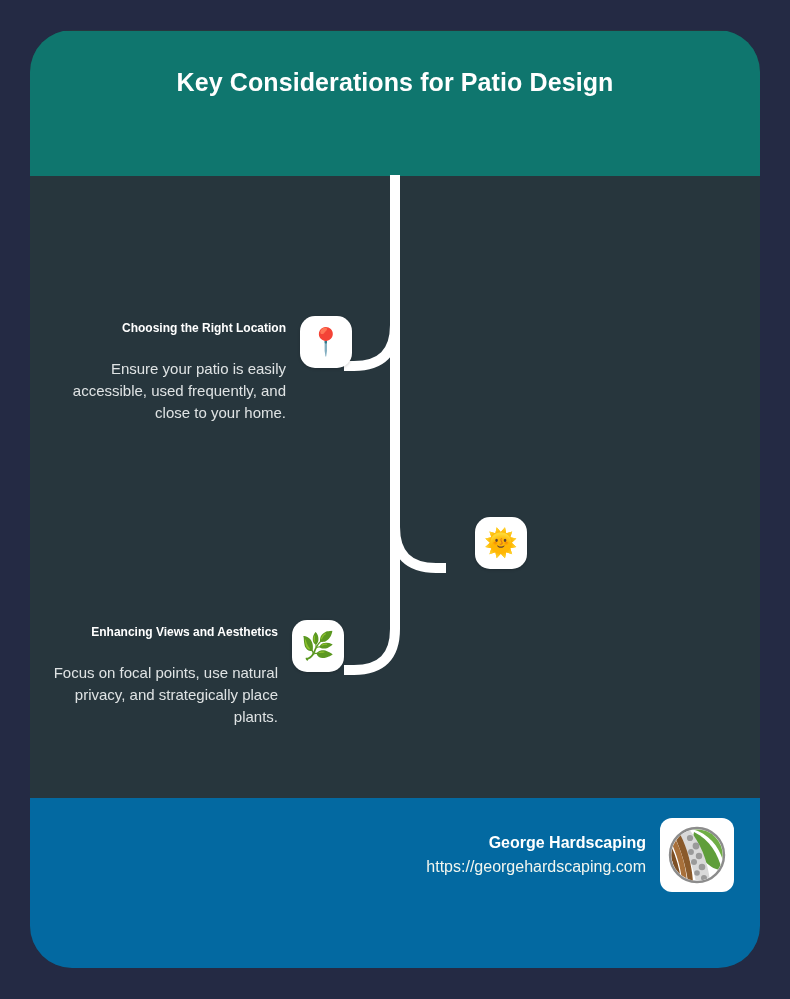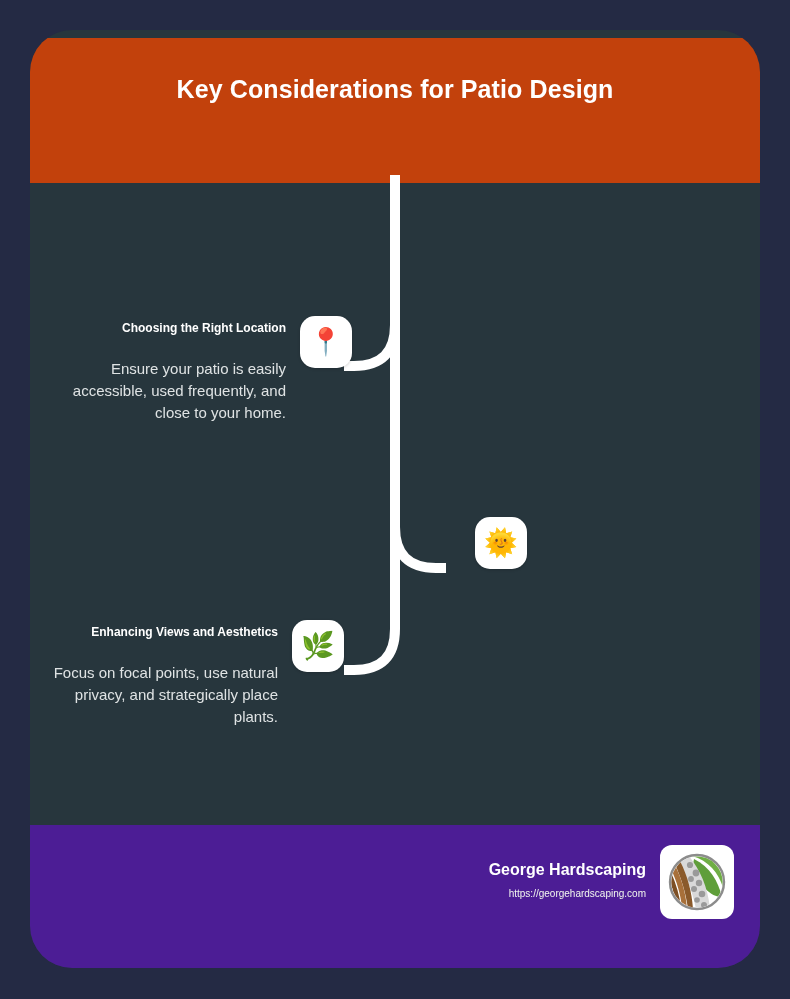--- a/index.html
+++ b/index.html
@@ -23,24 +23,24 @@
     height: 938px;
     border-radius: 42px;
     background: #27363d;
     overflow: hidden;
   }
 
   
   .header {
     position: absolute;
     left: 0;
-    top: 8px;
+    top: 1px;
     width: 100%;
     height: 145px;
-    background: #c2410c;
+    background: #0f766e;
     box-sizing: border-box;
     padding: 30px 100px 0 100px;
     text-align: center;
   }
   .header-title {
     color: #ffffff;
     font-size: 25px;
     font-weight: bold;
     line-height: 42px;
     letter-spacing: 0.1px;
@@ -110,22 +110,22 @@
   .step-1 { left: 8px;   top: 141px; }
   .step-2 { left: 445px; top: 342px; }
   .step-3 { left: 0;   top: 445px; }
 
   
   .footer {
     position: absolute;
     left: 0;
     bottom: 0;
     width: 100%;
-    height: 143px;
-    background: #4c1d95;
+    height: 170px;
+    background: #0369a1;
     box-sizing: border-box;
   }
   .footer-inner {
     position: absolute;
     right: 26px;
     top: 20px;
     display: flex;
     align-items: center;
     justify-content: flex-end;
   }
@@ -134,21 +134,21 @@
     padding-right: 14px;
   }
   .footer-brand {
     color: #ffffff;
     font-size: 16px;
     font-weight: bold;
     line-height: 22px;
   }
   .footer-url {
     color: #f2f6ef;
-    font-size: 10px;
+    font-size: 16px;
     line-height: 22px;
     margin-top: 2px;
   }
   .footer-logo {
     width: 74px;
     height: 74px;
     border-radius: 12px;
     background: #ffffff;
     display: flex;
     align-items: center;

